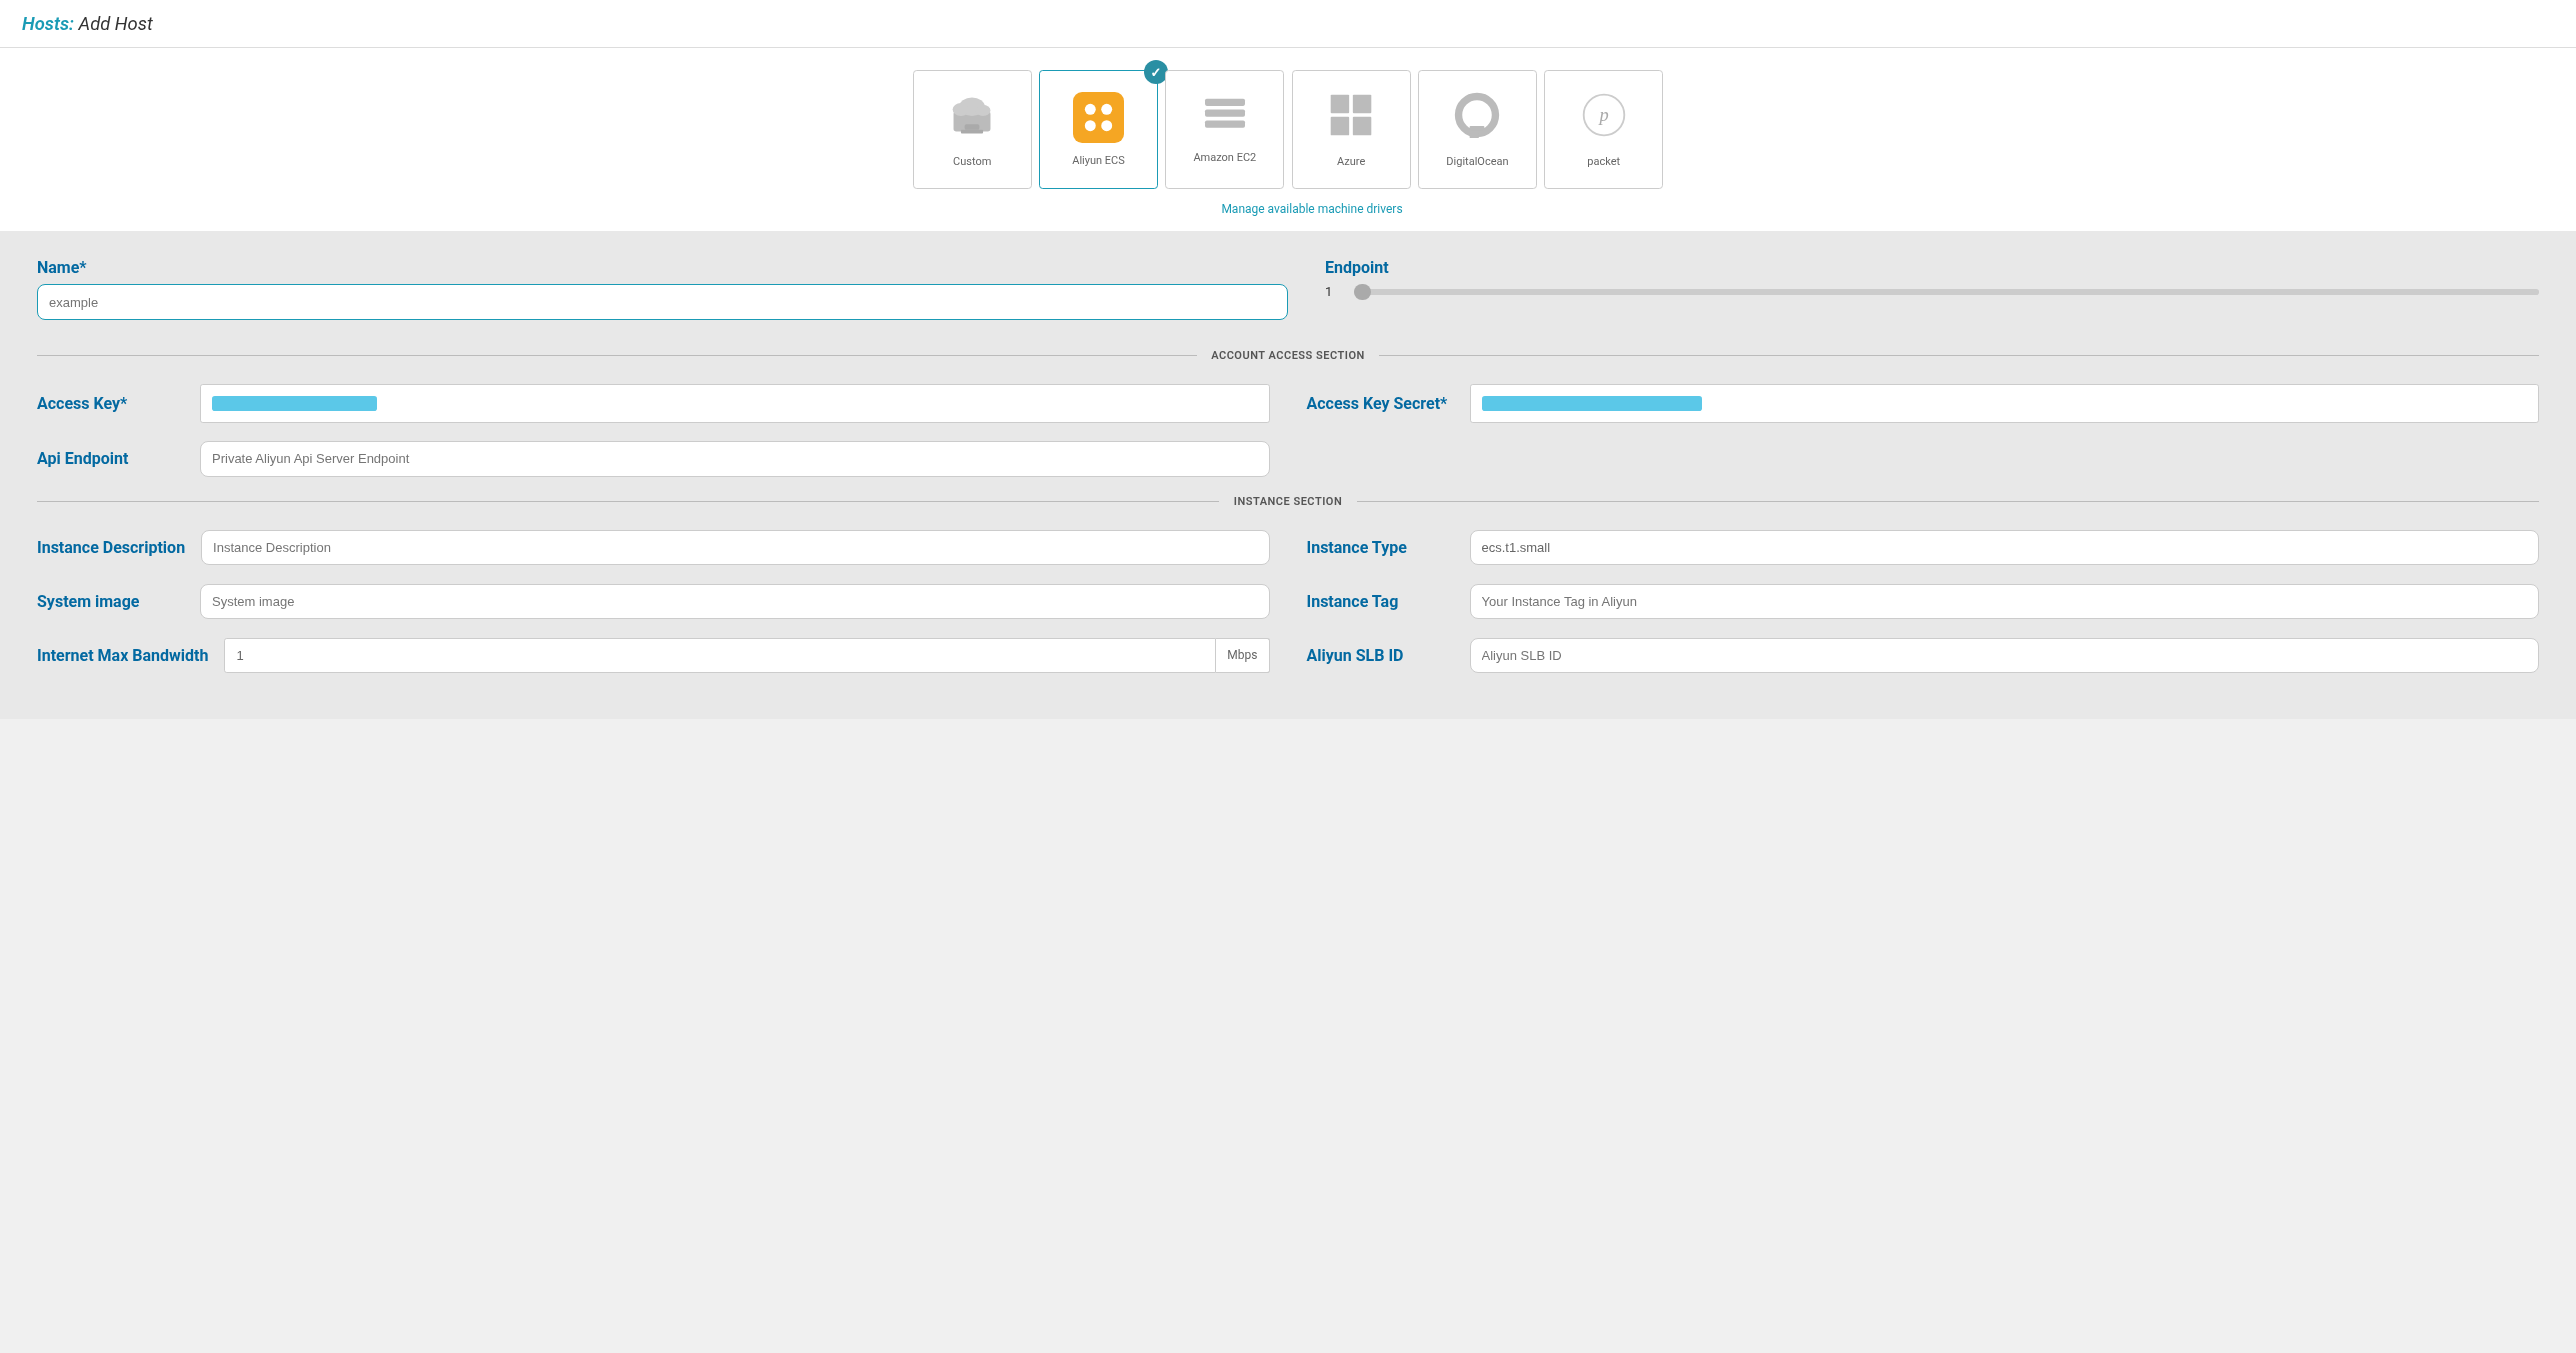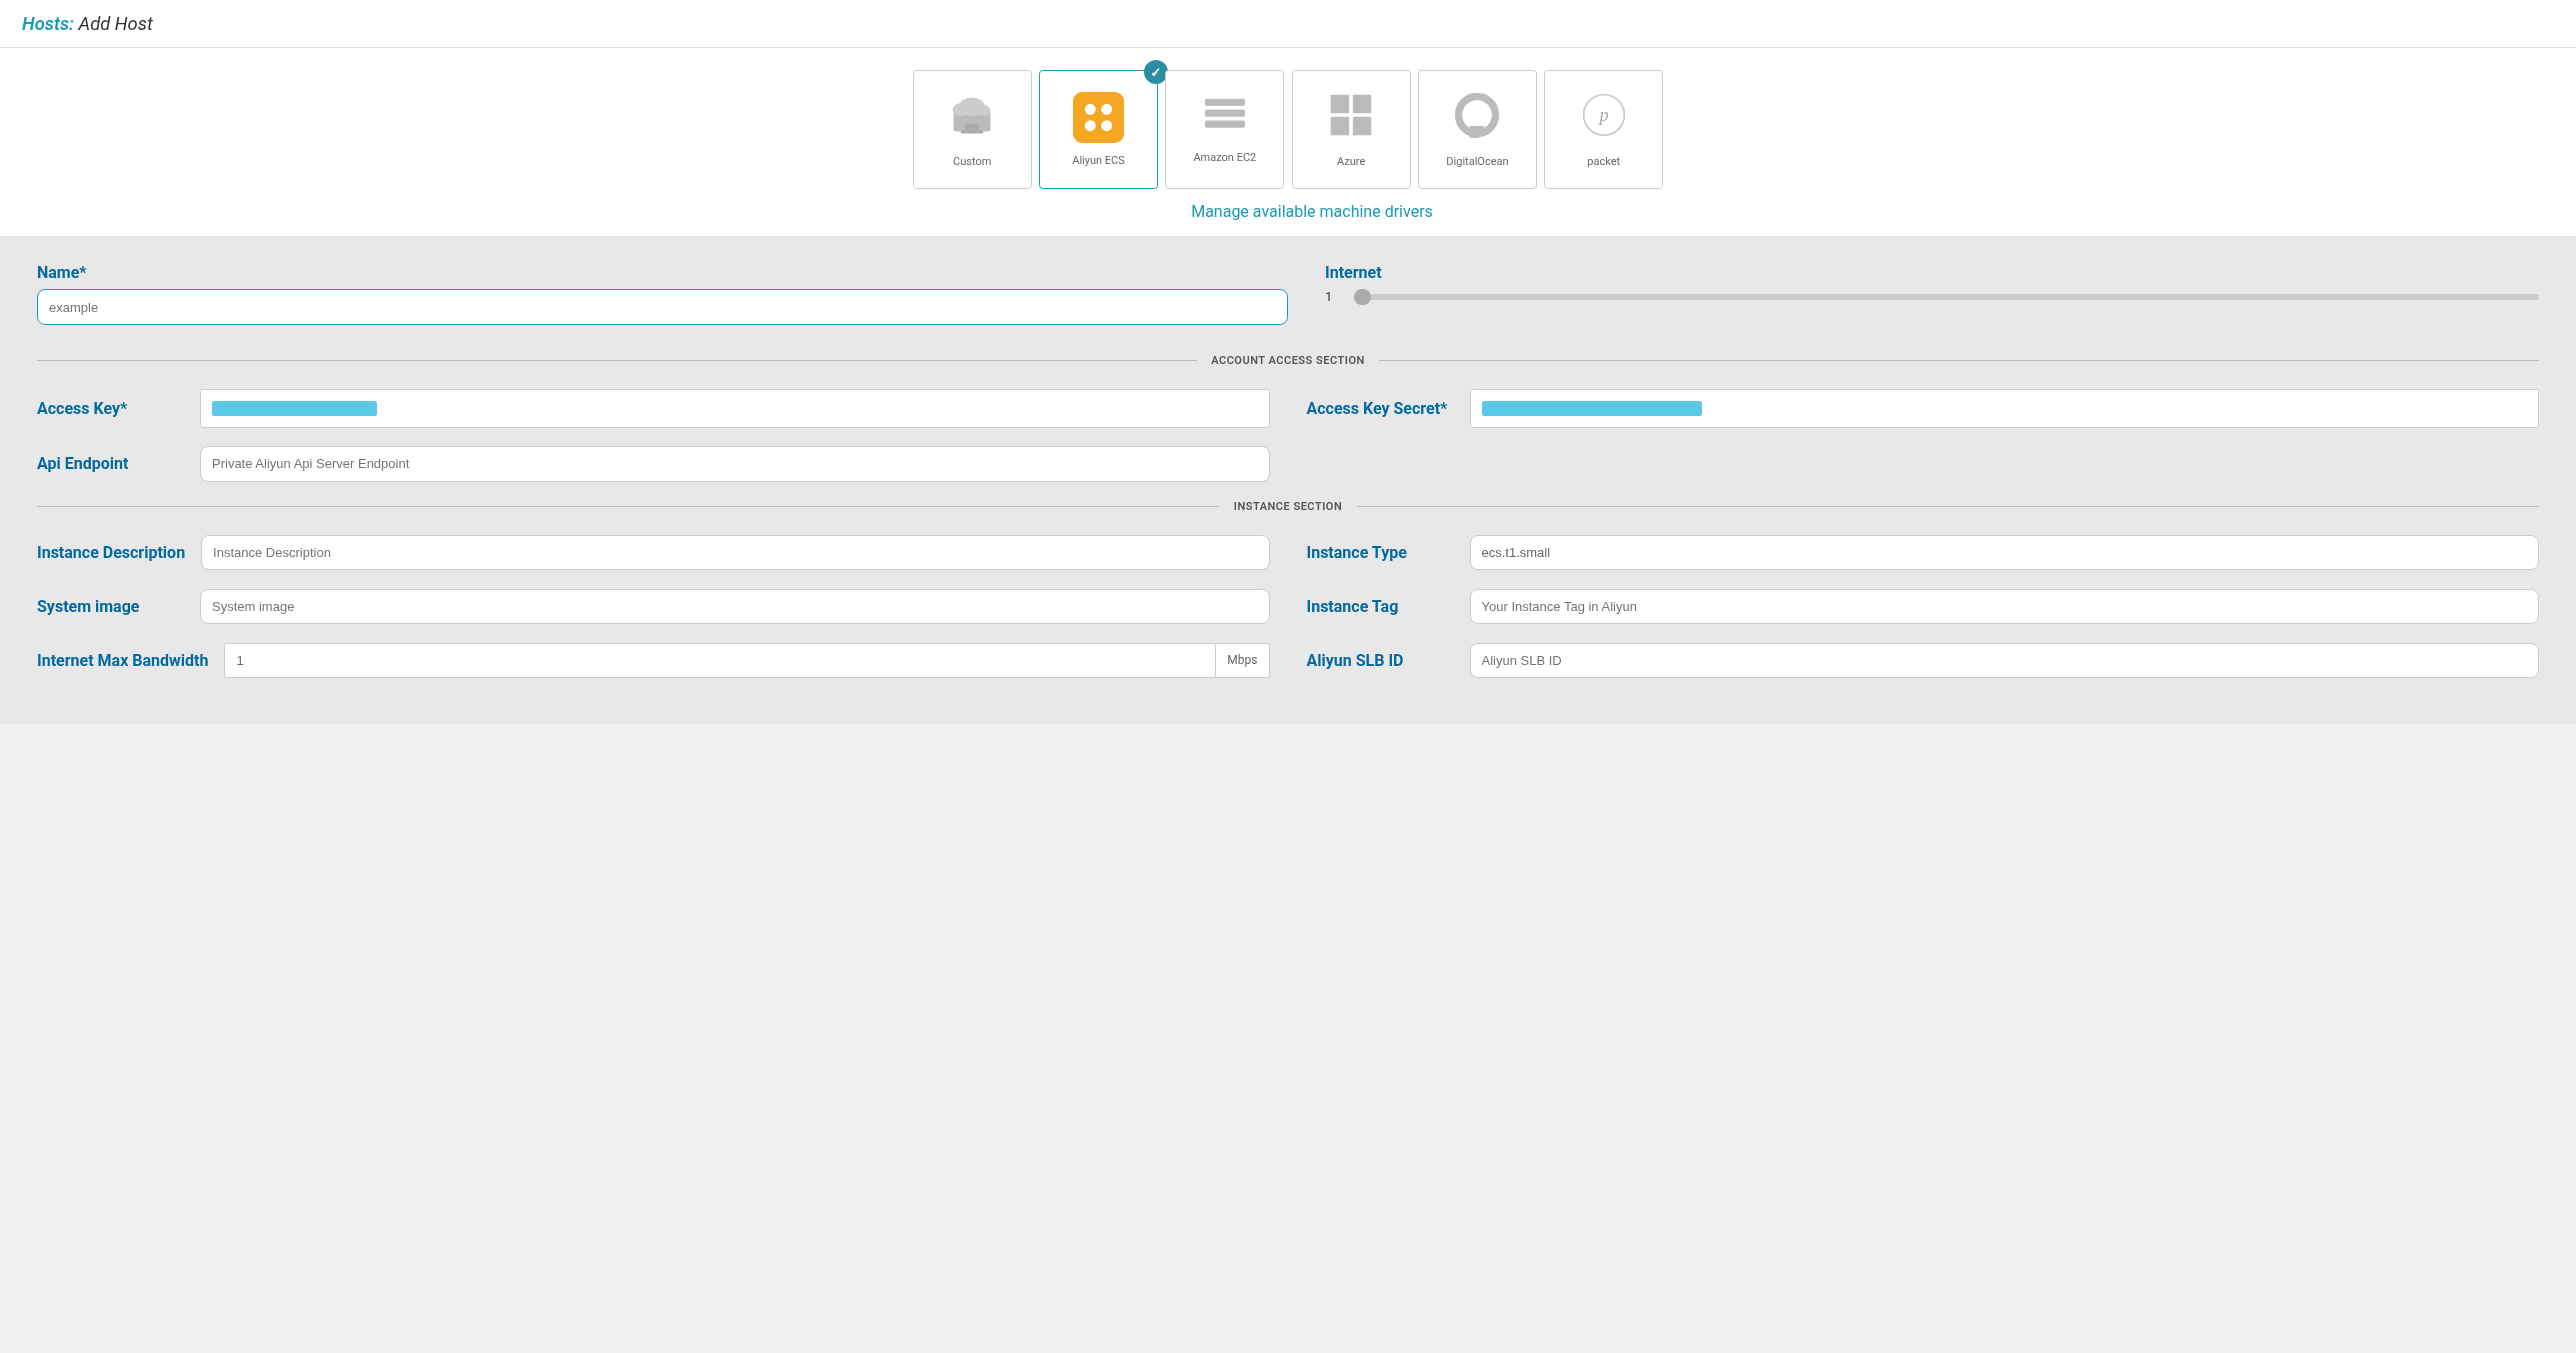--- a/index.html
+++ b/index.html
@@ -75,21 +75,21 @@
       border-radius: 50%;
       display: flex;
       align-items: center;
       justify-content: center;
       color: #fff;
       font-size: 13px;
       font-weight: bold;
     }
     .manage-link {
       margin-top: 13px;
-      font-size: 16px;
+      font-size: 12px;
       color: #1a9bb5;
       text-decoration: none;
       cursor: pointer;
       margin-left: 48px;
     }
 
     
     .form-section {
       background: #e8e8e8;
       padding: 27.5px 37px 27.5px;
@@ -303,21 +303,21 @@
 </div>
 
 <div class="form-section">
 
   <div class="name-quantity-row">
     <div class="name-field">
       <div class="field-label">Name*</div>
       <input type="text" class="text-input active-border" placeholder="example" style="">
     </div>
     <div class="quantity-field">
-      <div class="field-label">Internet</div>
+      <div class="field-label">Endpoint</div>
       <div class="quantity-row">
         <span class="quantity-value">1</span>
         <input type="range" class="slider" min="1" max="100" value="1" style="">
       </div>
     </div>
   </div>
 
   <div class="section-divider">
     <div class="divider-line"></div>
     <div class="divider-label">ACCOUNT ACCESS SECTION</div>

